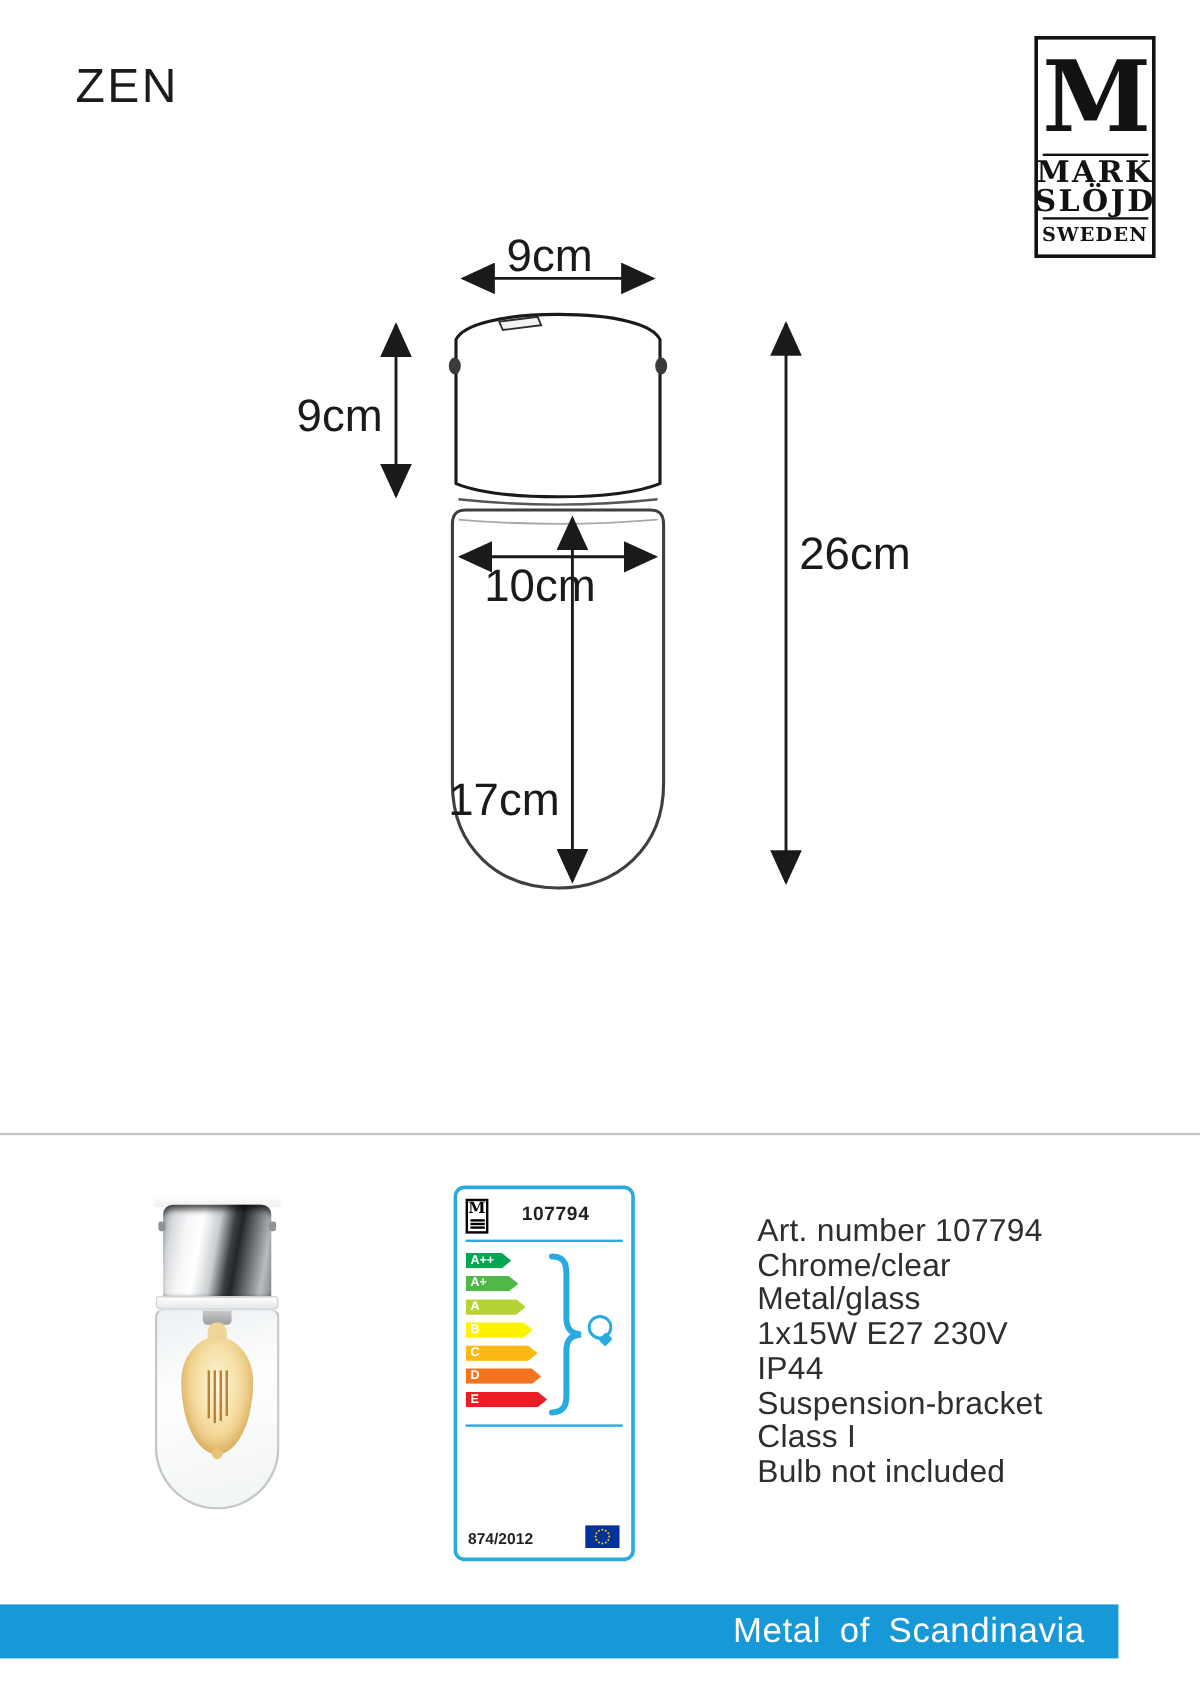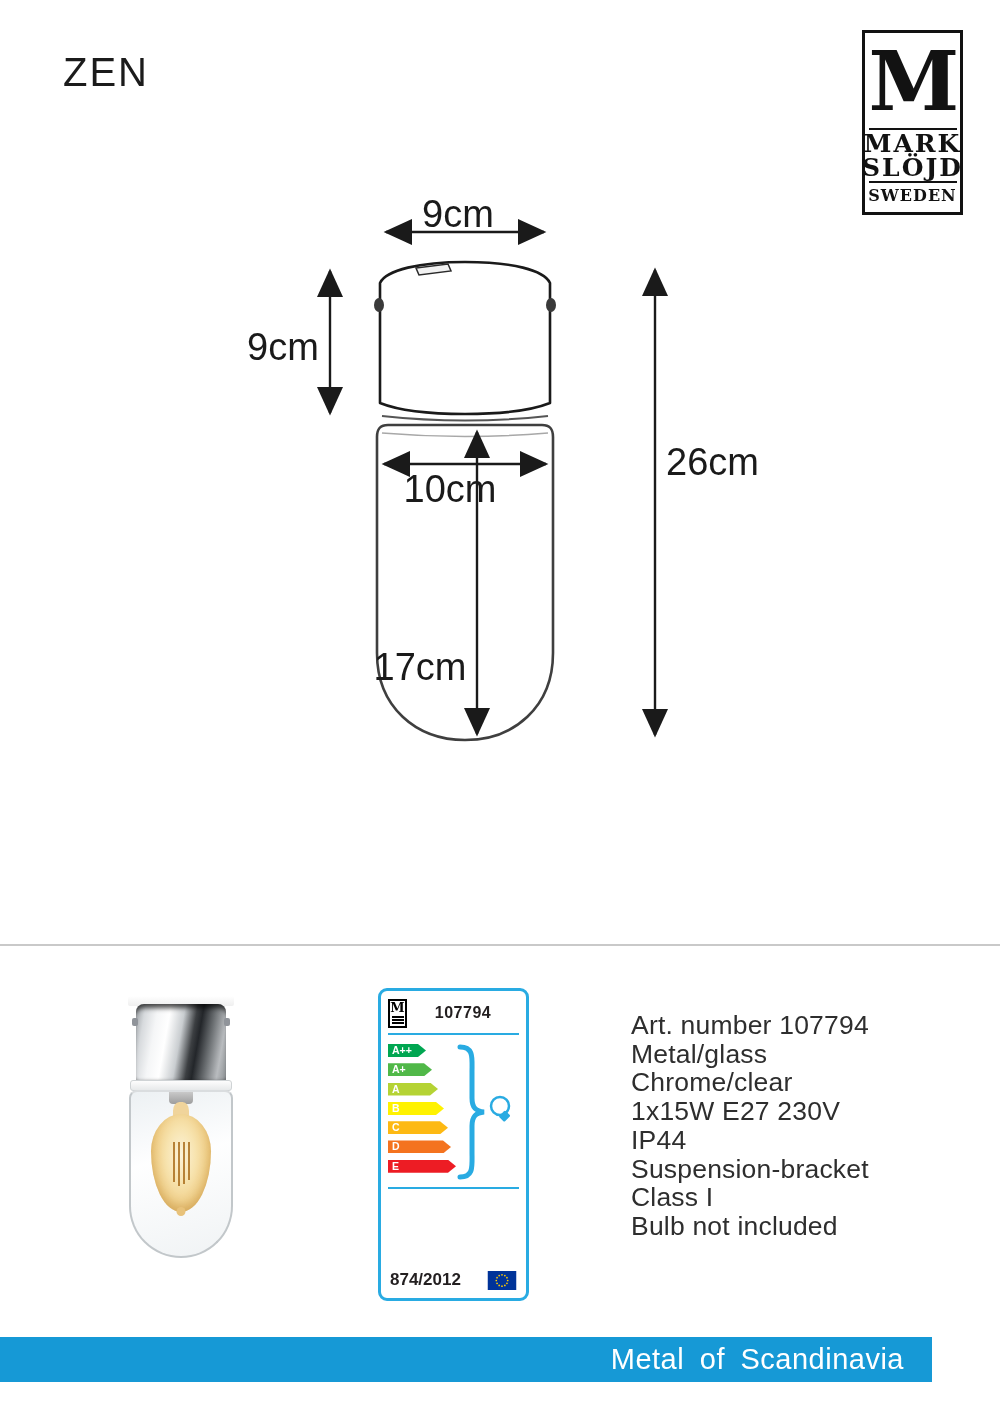--- a/index.html
+++ b/index.html
@@ -81,21 +81,21 @@
   .el-iconbox { width:42px; height:42px; border:2px solid var(--accent,#29abe2); border-radius:5px;
     display:flex; align-items:center; justify-content:center; flex:none; }
   .el-compat-text { font-size:9px; line-height:11px; color:#3f3f3f; padding-top:2px; }
   .el-classes { position:relative; margin-top:9px; height:133px; }
   .ec-row { height:13px; margin-bottom:6.3px; position:relative;
     clip-path:polygon(0 0, calc(100% - 8px) 0, 100% 50%, calc(100% - 8px) 100%, 0 100%); }
   .ec-label { display:block; font-size:10.5px; font-weight:700; color:#fff; line-height:13px; padding-left:4px; }
   .el-brace { position:absolute; left:66px; top:-2px; width:76px; height:138px; }
   .el-footer { position:absolute; left:9px; right:9px; bottom:8px; display:flex;
     justify-content:space-between; align-items:flex-end; }
-  .el-regulation { font-size:17px; font-weight:700; color:#231f20; }
+  .el-regulation { font-size:13px; font-weight:700; color:#231f20; }
 
   
   .details { position:absolute; left:631px; top:999px;margin-top:12px; }
   .detail-line { font-size:26.5px; line-height:28.7px; color:#2e2e2e; font-weight:400; letter-spacing:0.2px; }
 
   
   .footer-bar { position:absolute; left:0; top:1337px; width:932px; height:45px;
     background:var(--bar,#1699d6); color:#ffffff; font-size:29px; line-height:45px;
     text-align:right; padding-right:28px; letter-spacing:0.5px; word-spacing:7px; font-weight:400; }
 </style>
@@ -231,22 +231,22 @@
             <circle cx="9" cy="10" r="0.9"></circle>
           <circle cx="9.8" cy="7" r="0.9"></circle>
             <circle cx="12" cy="4.8" r="0.9"></circle>
         </g>
       </svg>
     </div>
   </div>
 
   <div class="details">
     <div class="detail-line">Art. number 107794</div>
+    <div class="detail-line">Chrome/clear</div>
     <div class="detail-line">Metal/glass</div>
-    <div class="detail-line">Chrome/clear</div>
     <div class="detail-line">1x15W E27 230V</div>
     <div class="detail-line">IP44</div>
     <div class="detail-line">Suspension-bracket</div>
     <div class="detail-line">Class I</div>
     <div class="detail-line">Bulb not included</div>
   </div>
 
   <div class="footer-bar">
     <span>Metal of Scandinavia</span>
   </div>

